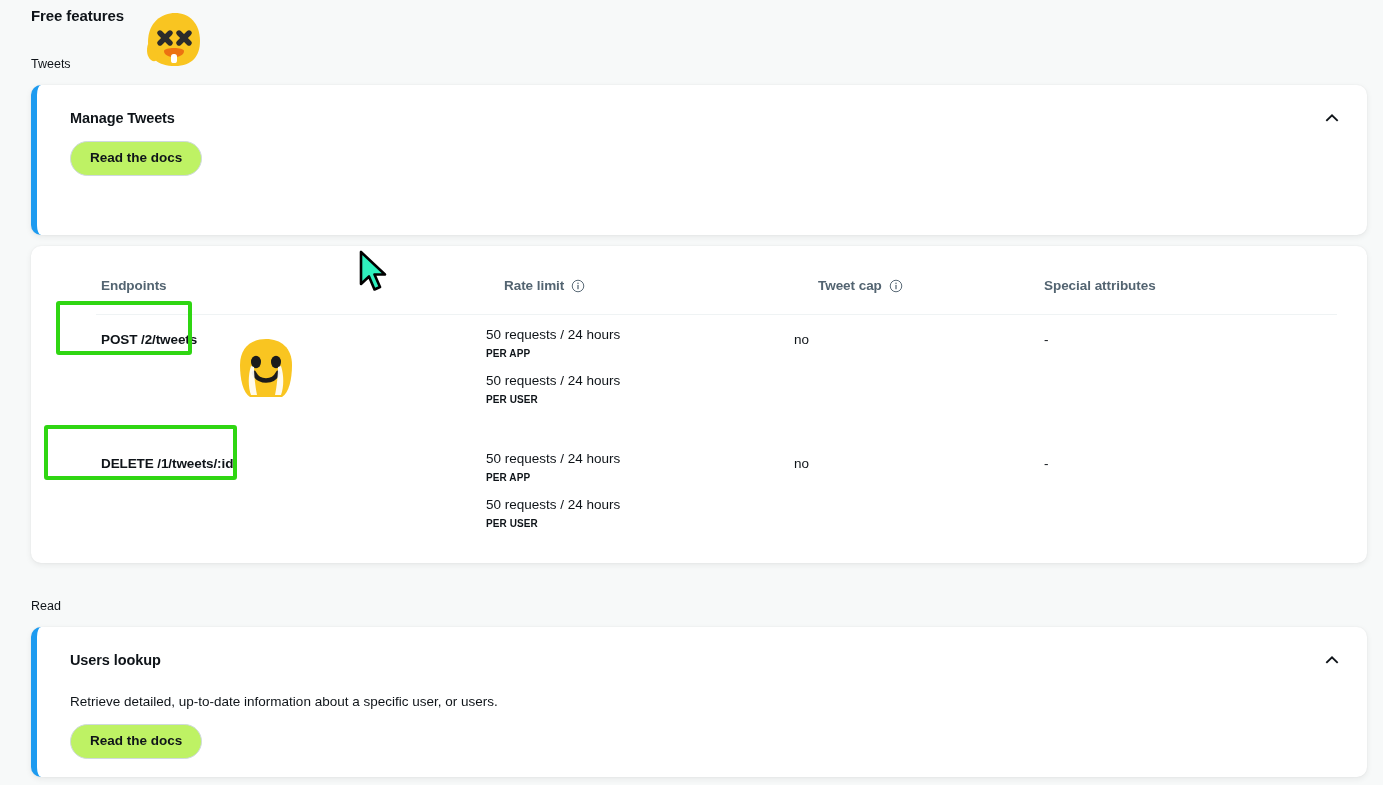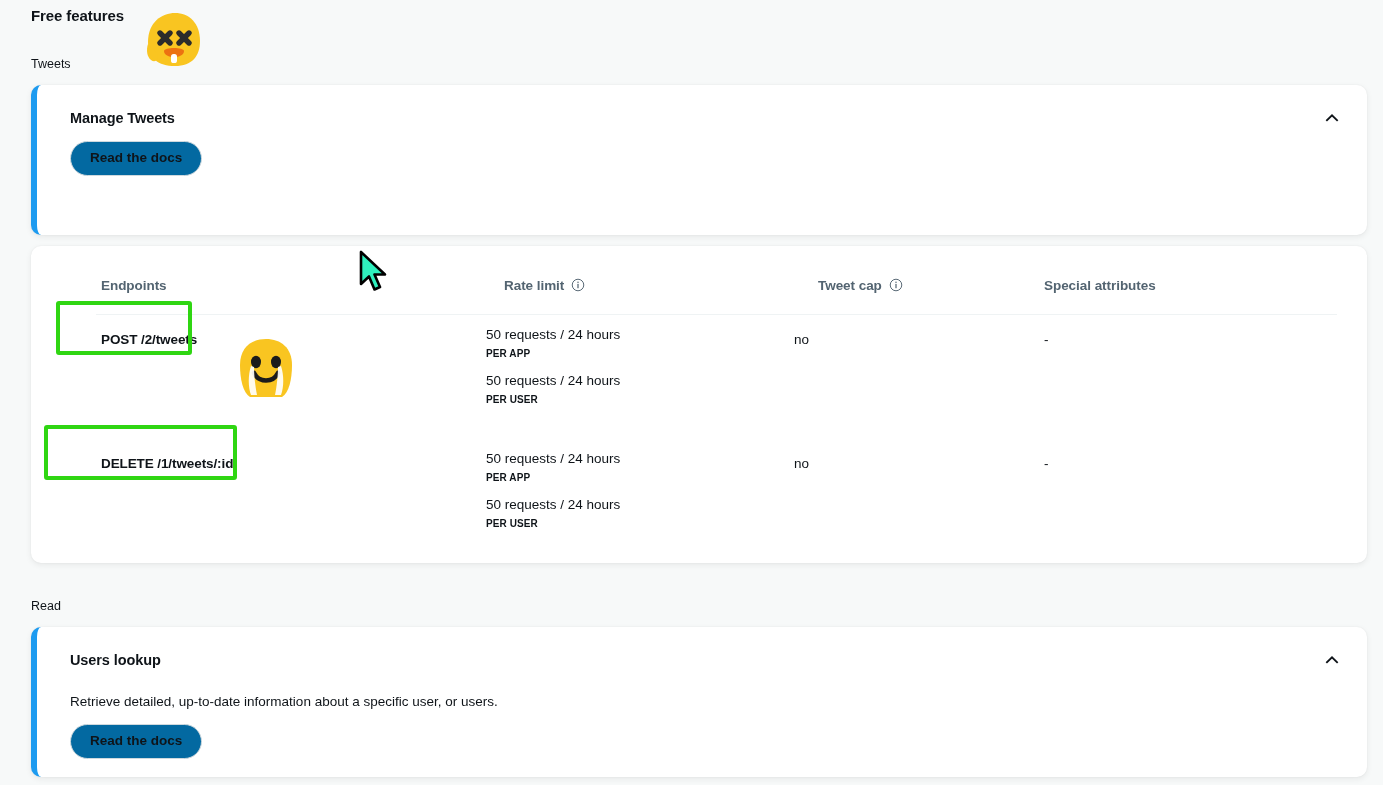--- a/index.html
+++ b/index.html
@@ -47,42 +47,42 @@
     font-size: 14.5px; font-weight: 700; color: #0f1419;
     letter-spacing: -0.1px; margin: 0;
   }
   .card-desc {
     margin: 26px 0 0 0; font-size: 13.5px; color: #0f1419;
   }
   .docs-btn {
     display: inline-block; margin-top: 15px;
     padding: 9px 19px 10px;
     border: 1px solid #cfd9de; border-radius: 20px;
-    background: #0369a1; color: #0f1419;
+    background: #bef264; color: #0f1419;
     font-size: 13.5px; font-weight: 700;
     font-family: inherit; cursor: pointer; line-height: 1;
   }
   .chevron-btn {
     position: absolute; right: 24px; top: 22px;
     width: 22px; height: 22px; border: none; background: none;
     cursor: pointer; padding: 0; display: flex;
     align-items: center; justify-content: center;
   }
   .chevron-btn svg { display: block; }
 
   
   .tbl { position: relative; width: 100%; }
   .tbl-head {
     position: relative; height: 44px;
     border-bottom: 1px solid #eff3f4;
   }
   .th {
     position: absolute; top: 7px;
     font-size: 13.5px; font-weight: 700; color: #536471;
-    display: flex; align-items: flex-start; gap: 7px;
+    display: flex; align-items: flex-end; gap: 7px;
     letter-spacing: -0.05px;
   }
   #th-endpoints  { left: 5px; }
   #th-ratelimit  { left: 390px; padding-left: 18px; }
   #th-tweetcap   { left: 698px; margin-left: 24px; }
   #th-specialatt { left: 948px; }
   .info-icon { display: inline-flex; }
 
   .row { position: relative; }
   #row-post   { height: 124px; }

